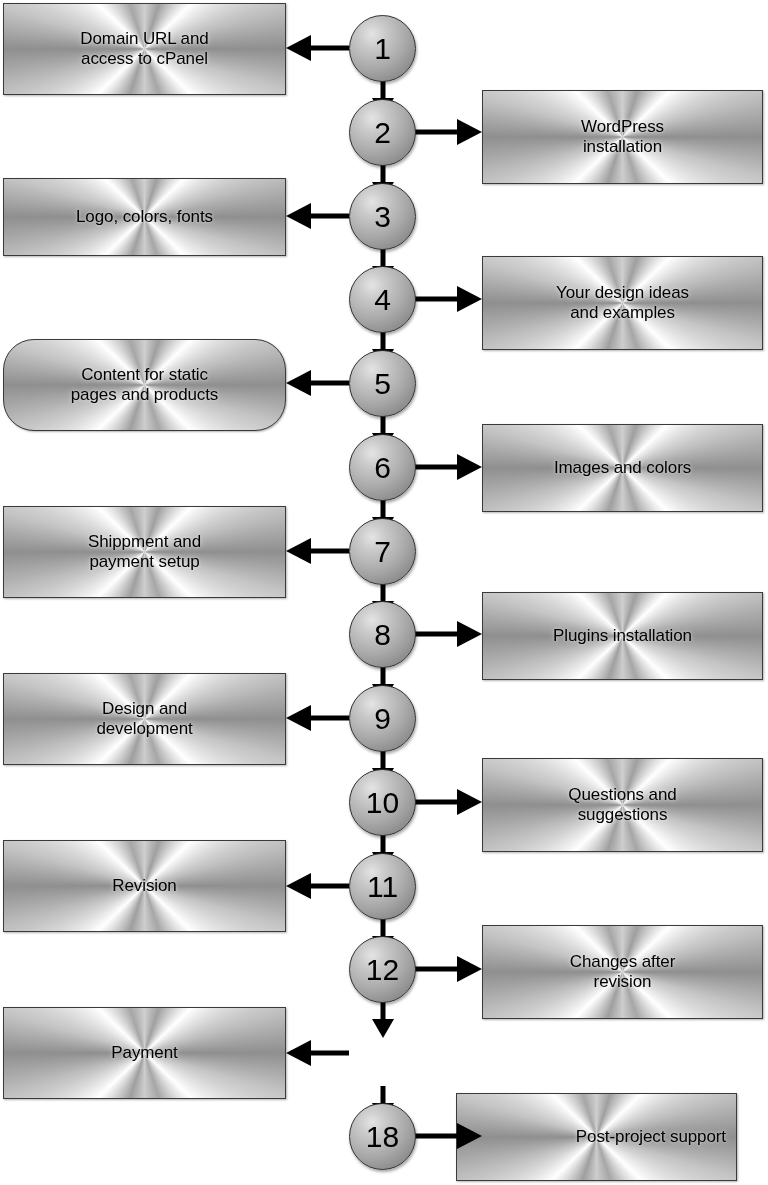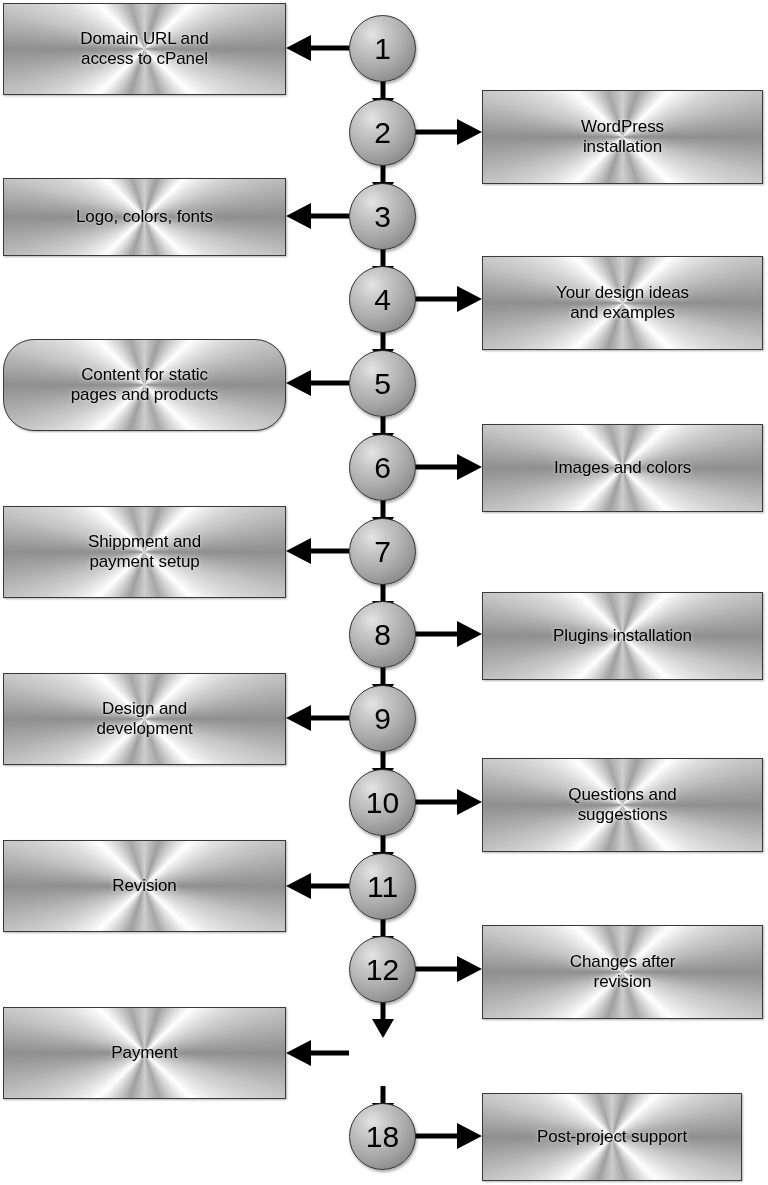--- a/index.html
+++ b/index.html
@@ -287,21 +287,21 @@
     </div>
 
   <div class="metal-box" style="left:482px; top:592px;  width:281px; height:88px;">
     <span class="box-text">Plugins installation</span>
     </div>
 
   <div class="metal-box" style="left:482px; top:925px;  width:281px; height:94px;">
     <span class="box-text">Changes after<br>revision</span>
     </div>
 
-  <div class="metal-box" style="left:482px; top:1093px; width:260px; height:88px;">
+  <div class="metal-box" style="left:456px; top:1093px; width:281px; height:88px;justify-content:flex-end;">
     <span class="box-text">Post-project support</span>
     </div>
 
   <div class="step-circle" style="left:349px; top:15px;    width:67px; height:67px;">
     <span class="num">1</span>
     </div>
   <div class="step-circle" style="left:349px; top:99px;    width:67px; height:67px;">
     <span class="num">2</span>
     </div>
   <div class="step-circle" style="left:349px; top:183px;   width:67px; height:67px;">

